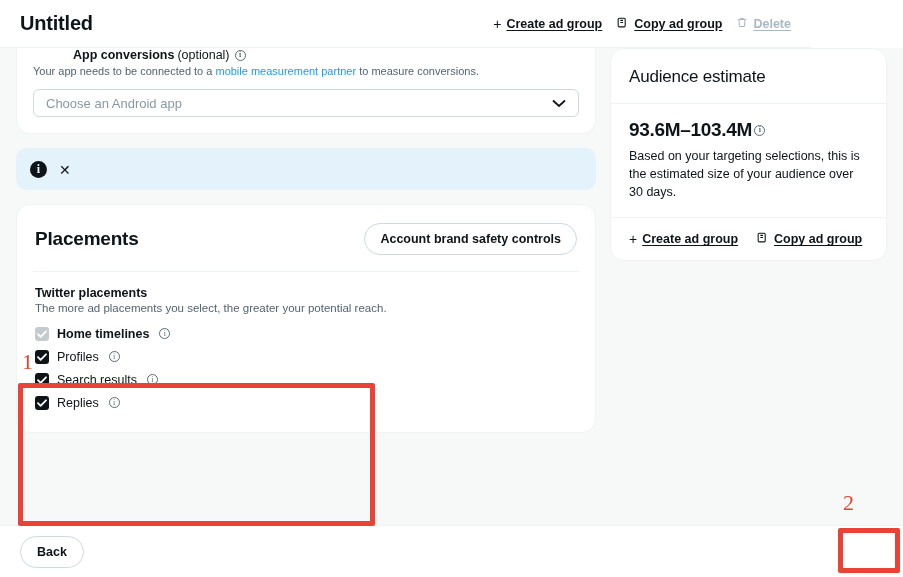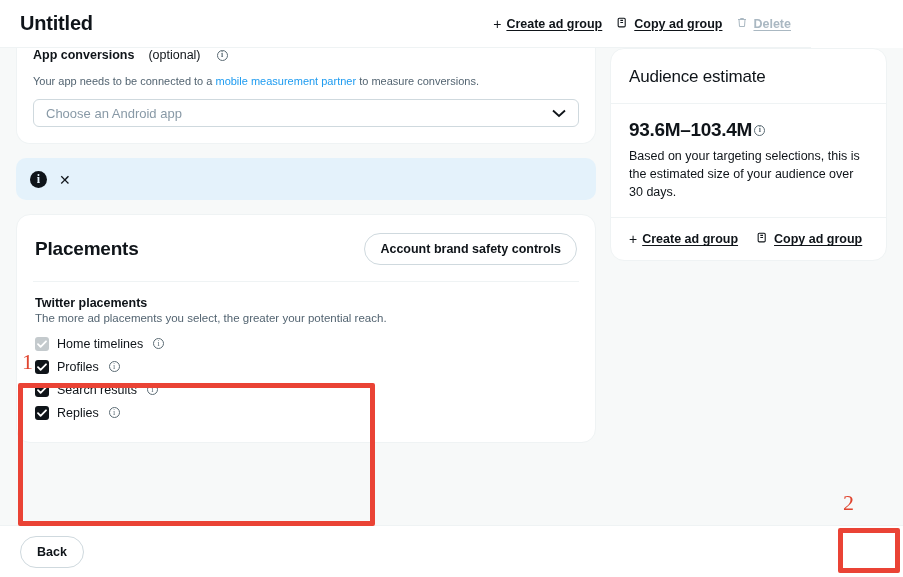--- a/index.html
+++ b/index.html
@@ -101,27 +101,28 @@
     line-height: 1.45;
   }
   .infobox .cut-line { padding-top: 2px; padding-left: 22px; }
 
   .field-label {
     font-size: 12.5px;
     font-weight: bold;
     color: #0f1419;
     display: flex;
     align-items: center;
-    gap: 14px;
+    gap: 3px;
+    margin-left: 40px;
   }
   .field-label .opt { font-weight: normal; }
   .field-sub {
     font-size: 11px;
     color: #536471;
-    margin-top: 12px;
+    margin-top: 2px;
     line-height: 1.4;
   }
   .link { color: #1d9bf0; cursor: pointer; }
 
   .select-box {
     margin-top: 10px;
     height: 28px;
     border: 1px solid #cfd9de;
     border-radius: 6px;
     background: #fff;
@@ -229,21 +230,21 @@
   .cb {
     width: 14px; height: 14px;
     border-radius: 3px;
     background: #0f1419;
     display: flex; align-items: center; justify-content: center;
     flex: 0 0 14px;
   }
   .cb.gray { background: #c4cacd; }
   .cb svg { display: block; }
   .cb-label { font-size: 12.5px; color: #0f1419; }
-  .cb-row.disabled .cb-label { color: #0f1419; }
+  .cb-row.disabled .cb-label { color: #0f1419; font-weight: bold; }
 
   .info-i {
     display: inline-flex;
     align-items: center; justify-content: center;
     width: 11px; height: 11px;
     border: 1px solid #5b6b74;
     border-radius: 50%;
     font-size: 8px;
     line-height: 1;
     color: #5b6b74;

